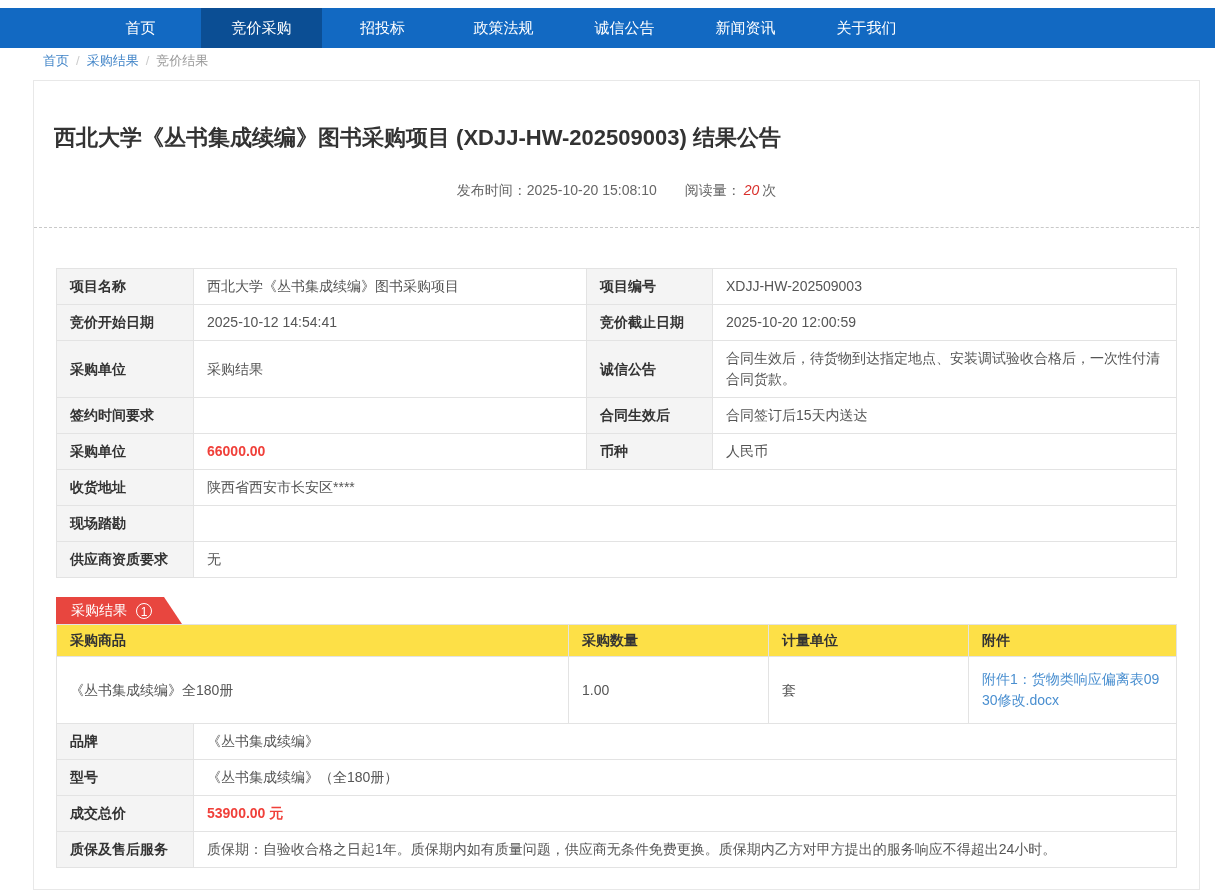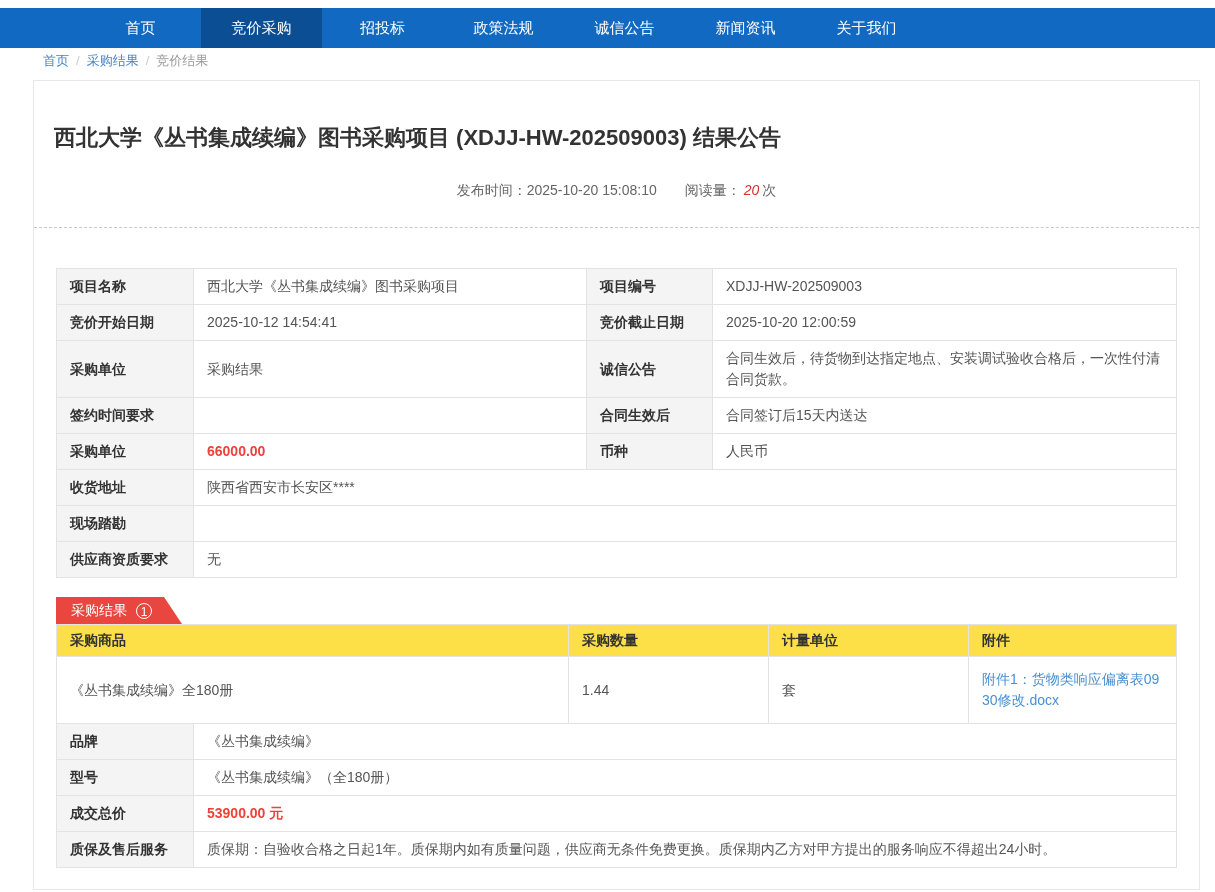--- a/index.html
+++ b/index.html
@@ -166,21 +166,21 @@
         </colgroup>
       <tbody>
           <tr>
         <th>采购商品</th>
         <th>采购数量</th>
         <th>计量单位</th>
         <th>附件</th>
       </tr>
       <tr>
         <td>《丛书集成续编》全180册</td>
-        <td>1.44</td>
+        <td>1.00</td>
         <td>套</td>
         <td><a class="attachment-link">附件1：货物类响应偏离表0930修改.docx</a></td>
       </tr>
     </tbody>
       </table>
 
     <table class="detail-table">
       <colgroup>
           <col style="width:137px">
           <col>

